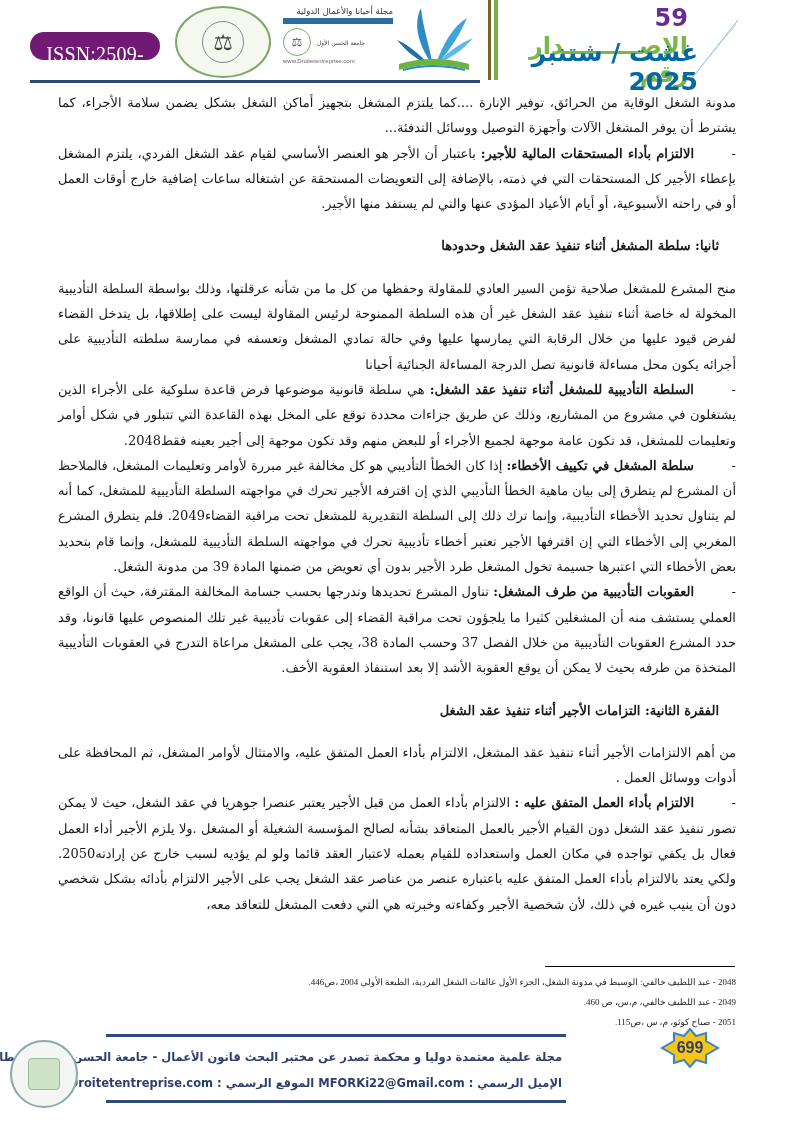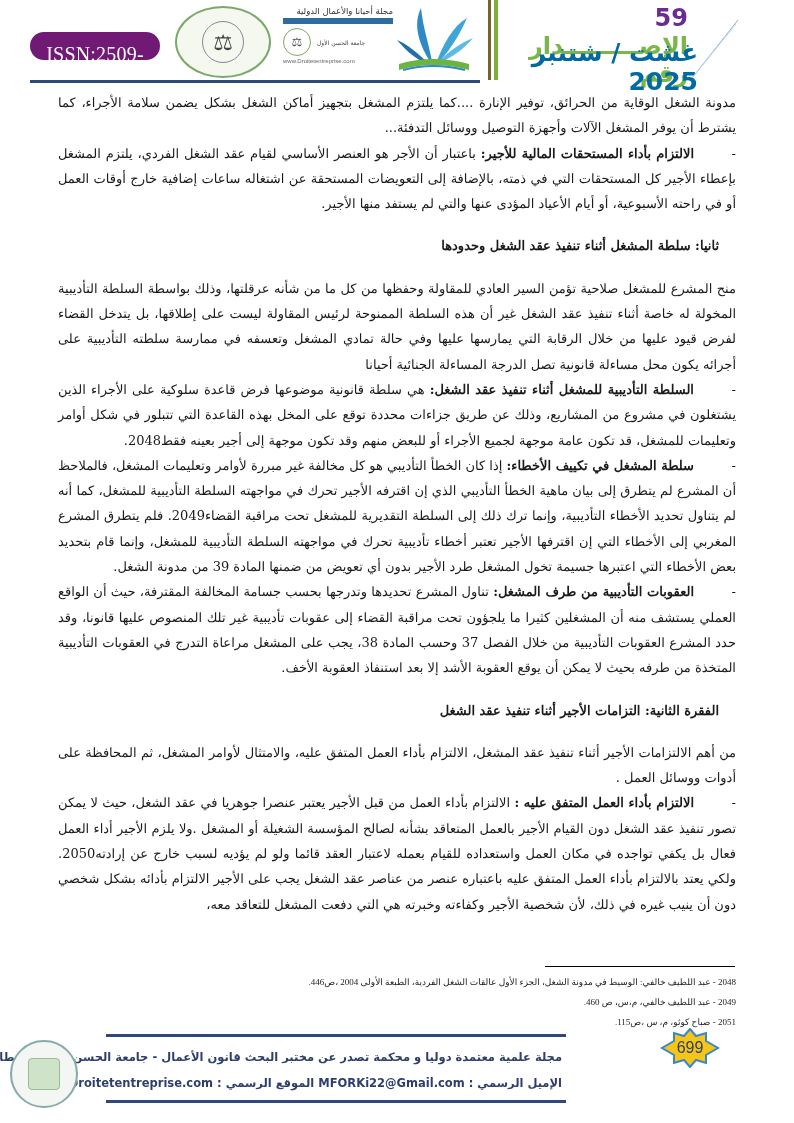--- a/index.html
+++ b/index.html
@@ -52,21 +52,21 @@
   .footnotes { position:absolute; left:240px; top:972px; width:496px; direction:rtl;
                font-family:Liberation Serif, serif; font-size:9px; color:#222; line-height:20px; }
   .footnotes div { white-space:nowrap; }
 
   
   .foot-rule { position:absolute; left:106px; width:262px; height:3px; background:#2f4a7a; }
   .foot-rule.a { left:106px; width:460px; }
   .badge { position:absolute; left:660px; top:1028px; width:60px; height:40px; }
   .badge-num { position:absolute; left:660px; top:1028px; width:60px; height:40px;
                line-height:40px; text-align:center; font-family:"Liberation Sans", sans-serif;
-               font-weight:normal; font-size:16px; color:#2f3f6b; }
+               font-weight:bold; font-size:16px; color:#2f3f6b; }
   .footer-line1 { position:absolute; left:108px; top:1050px; width:454px; direction:rtl; text-align:right;
                   font-family:"DejaVu Sans", sans-serif; font-weight:bold; font-size:11.5px; color:#2f3f6b; white-space:nowrap; }
   .footer-line2 { position:absolute; left:108px; top:1076px; width:454px; direction:rtl; text-align:right;
                   font-family:"DejaVu Sans", sans-serif; font-weight:bold; font-size:11.5px; color:#2f3f6b; white-space:nowrap; }
   .footer-seal { position:absolute; left:10px; top:1040px; width:64px; height:64px; border-radius:50%;
                  border:2px solid #8aa; background:#f3f6f3; display:flex; align-items:center; justify-content:center; }
   .footer-seal .core { width:30px; height:30px; border-radius:4px; background:#cfe3c8; border:1px solid #9b9; }
 </style>
 </head>
 <body>

